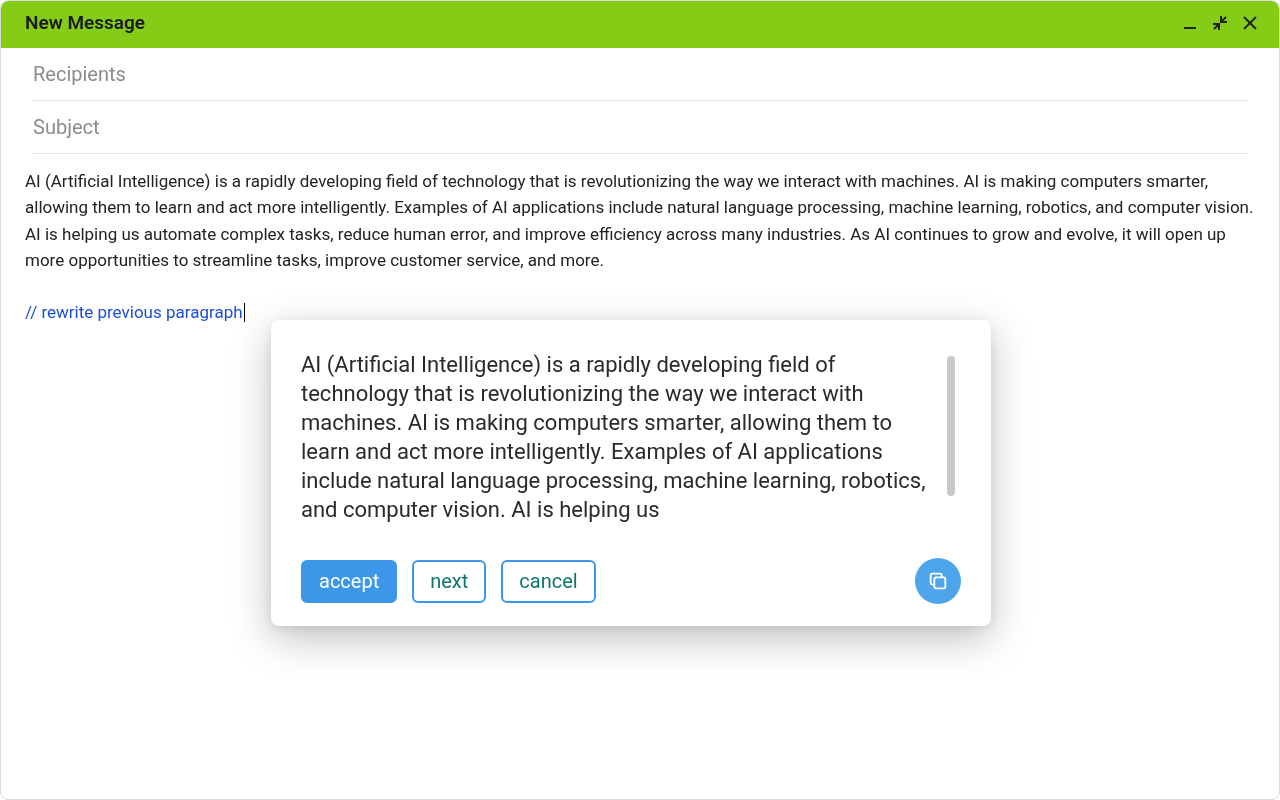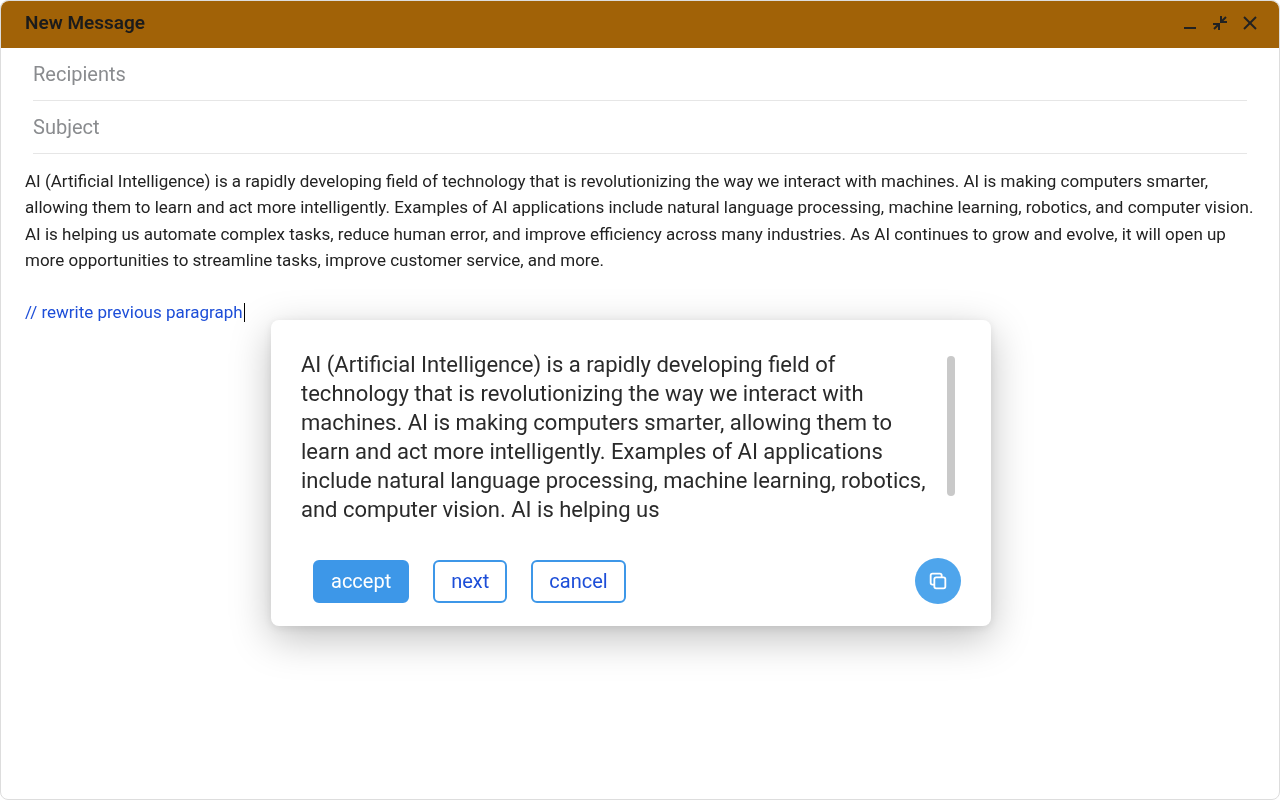--- a/index.html
+++ b/index.html
@@ -23,21 +23,21 @@
       border-radius: 8px;
       display: flex;
       flex-direction: column;
       background: #fff;
     }
     .titlebar {
       display: flex;
       align-items: center;
       justify-content: space-between;
       padding: 10px 20px 14px 24px;
-      background: #a16207;
+      background: #84cc16;
       border-top-left-radius: 8px;
       border-top-right-radius: 8px;
     }
     .titlebar h1 {
       font-size: 19px;
       font-weight: 600;
       color: #1b1b1b;
     }
     .titlebar-controls {
       display: flex;
@@ -120,40 +120,39 @@
       border-radius: 4px;
     }
     .popup-footer {
       display: flex;
       align-items: center;
       justify-content: space-between;
       margin-top: 34px;
     }
     .popup-buttons {
       display: flex;
-      gap: 24px;
-      margin-left: 12px;
+      gap: 15px;
     }
     .btn {
       font-size: 20px;
       padding: 6px 16px;
       border-radius: 6px;
       cursor: pointer;
       line-height: 1.35;
       border: 2px solid transparent;
       font-family: inherit;
     }
     .btn-primary {
       background: #3d97e8;
       color: #fff;
       border-color: #3d97e8;
     }
     .btn-outline {
       background: #fff;
-      color: #1d4ed8;
+      color: #0f766e;
       border: 2px solid #3d97e8;
     }
     .copy-btn {
       width: 46px;
       height: 46px;
       border-radius: 50%;
       background: #4ea5ec;
       display: flex;
       align-items: center;
       justify-content: center;

